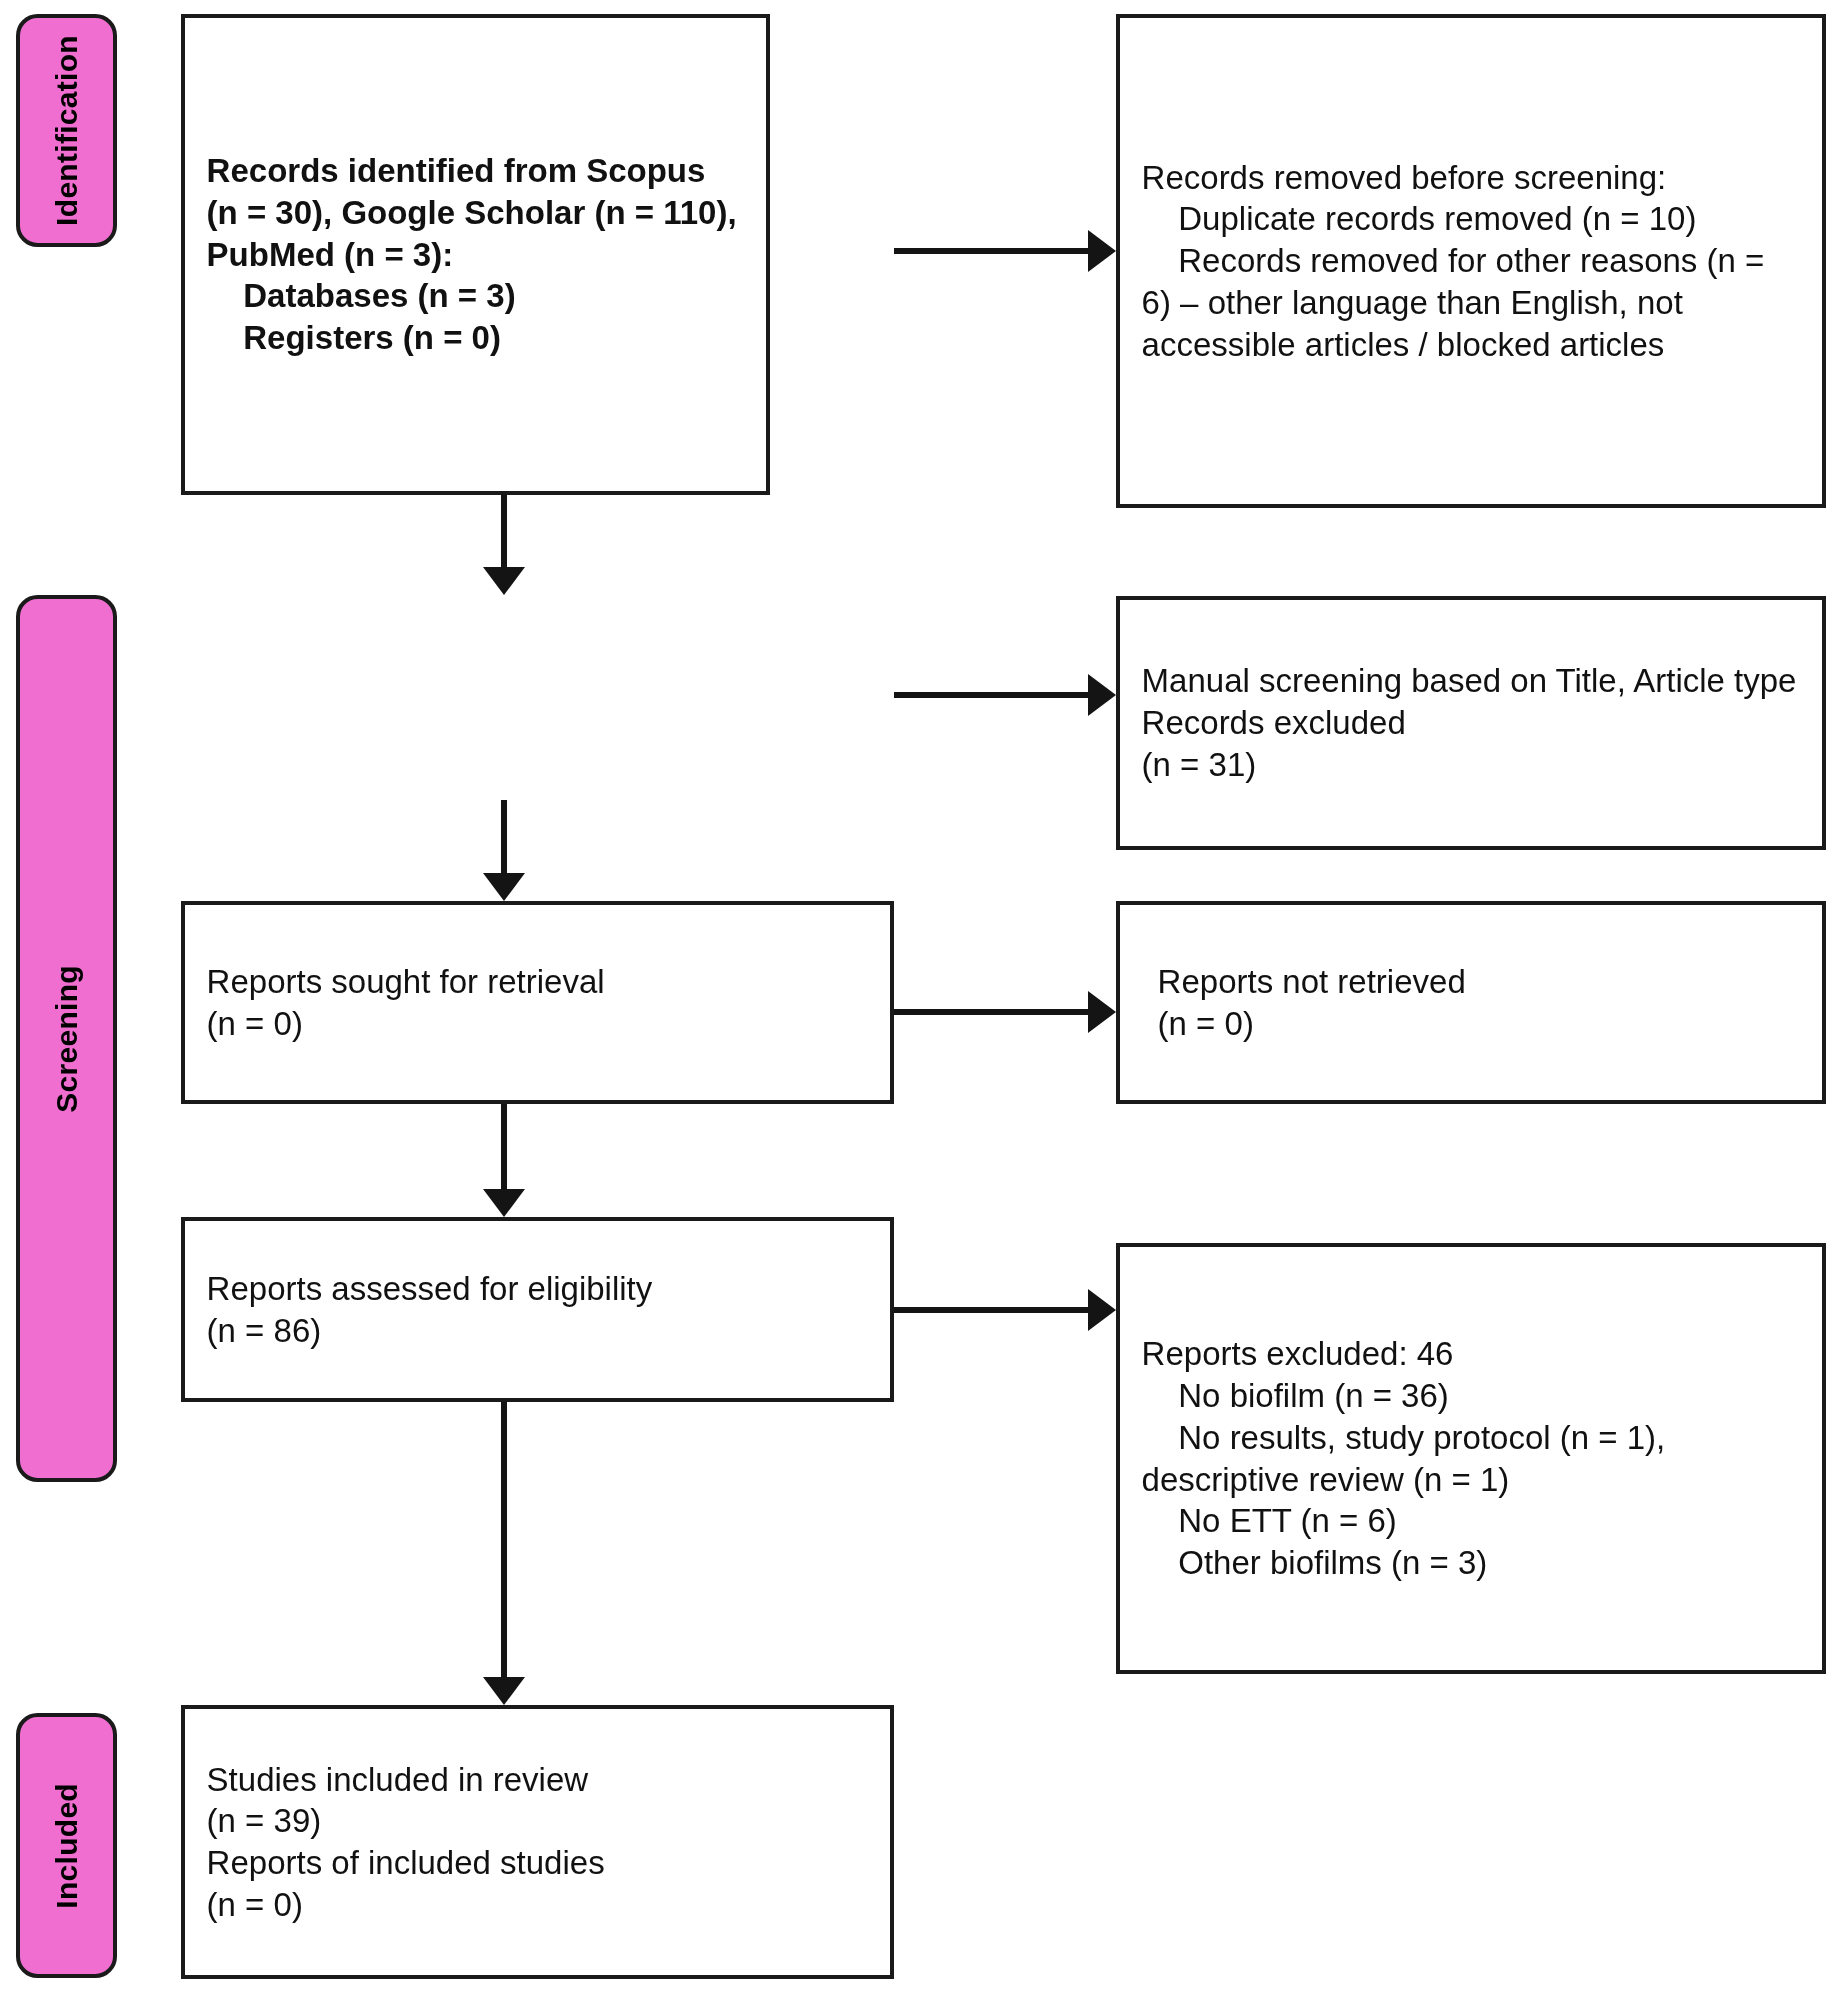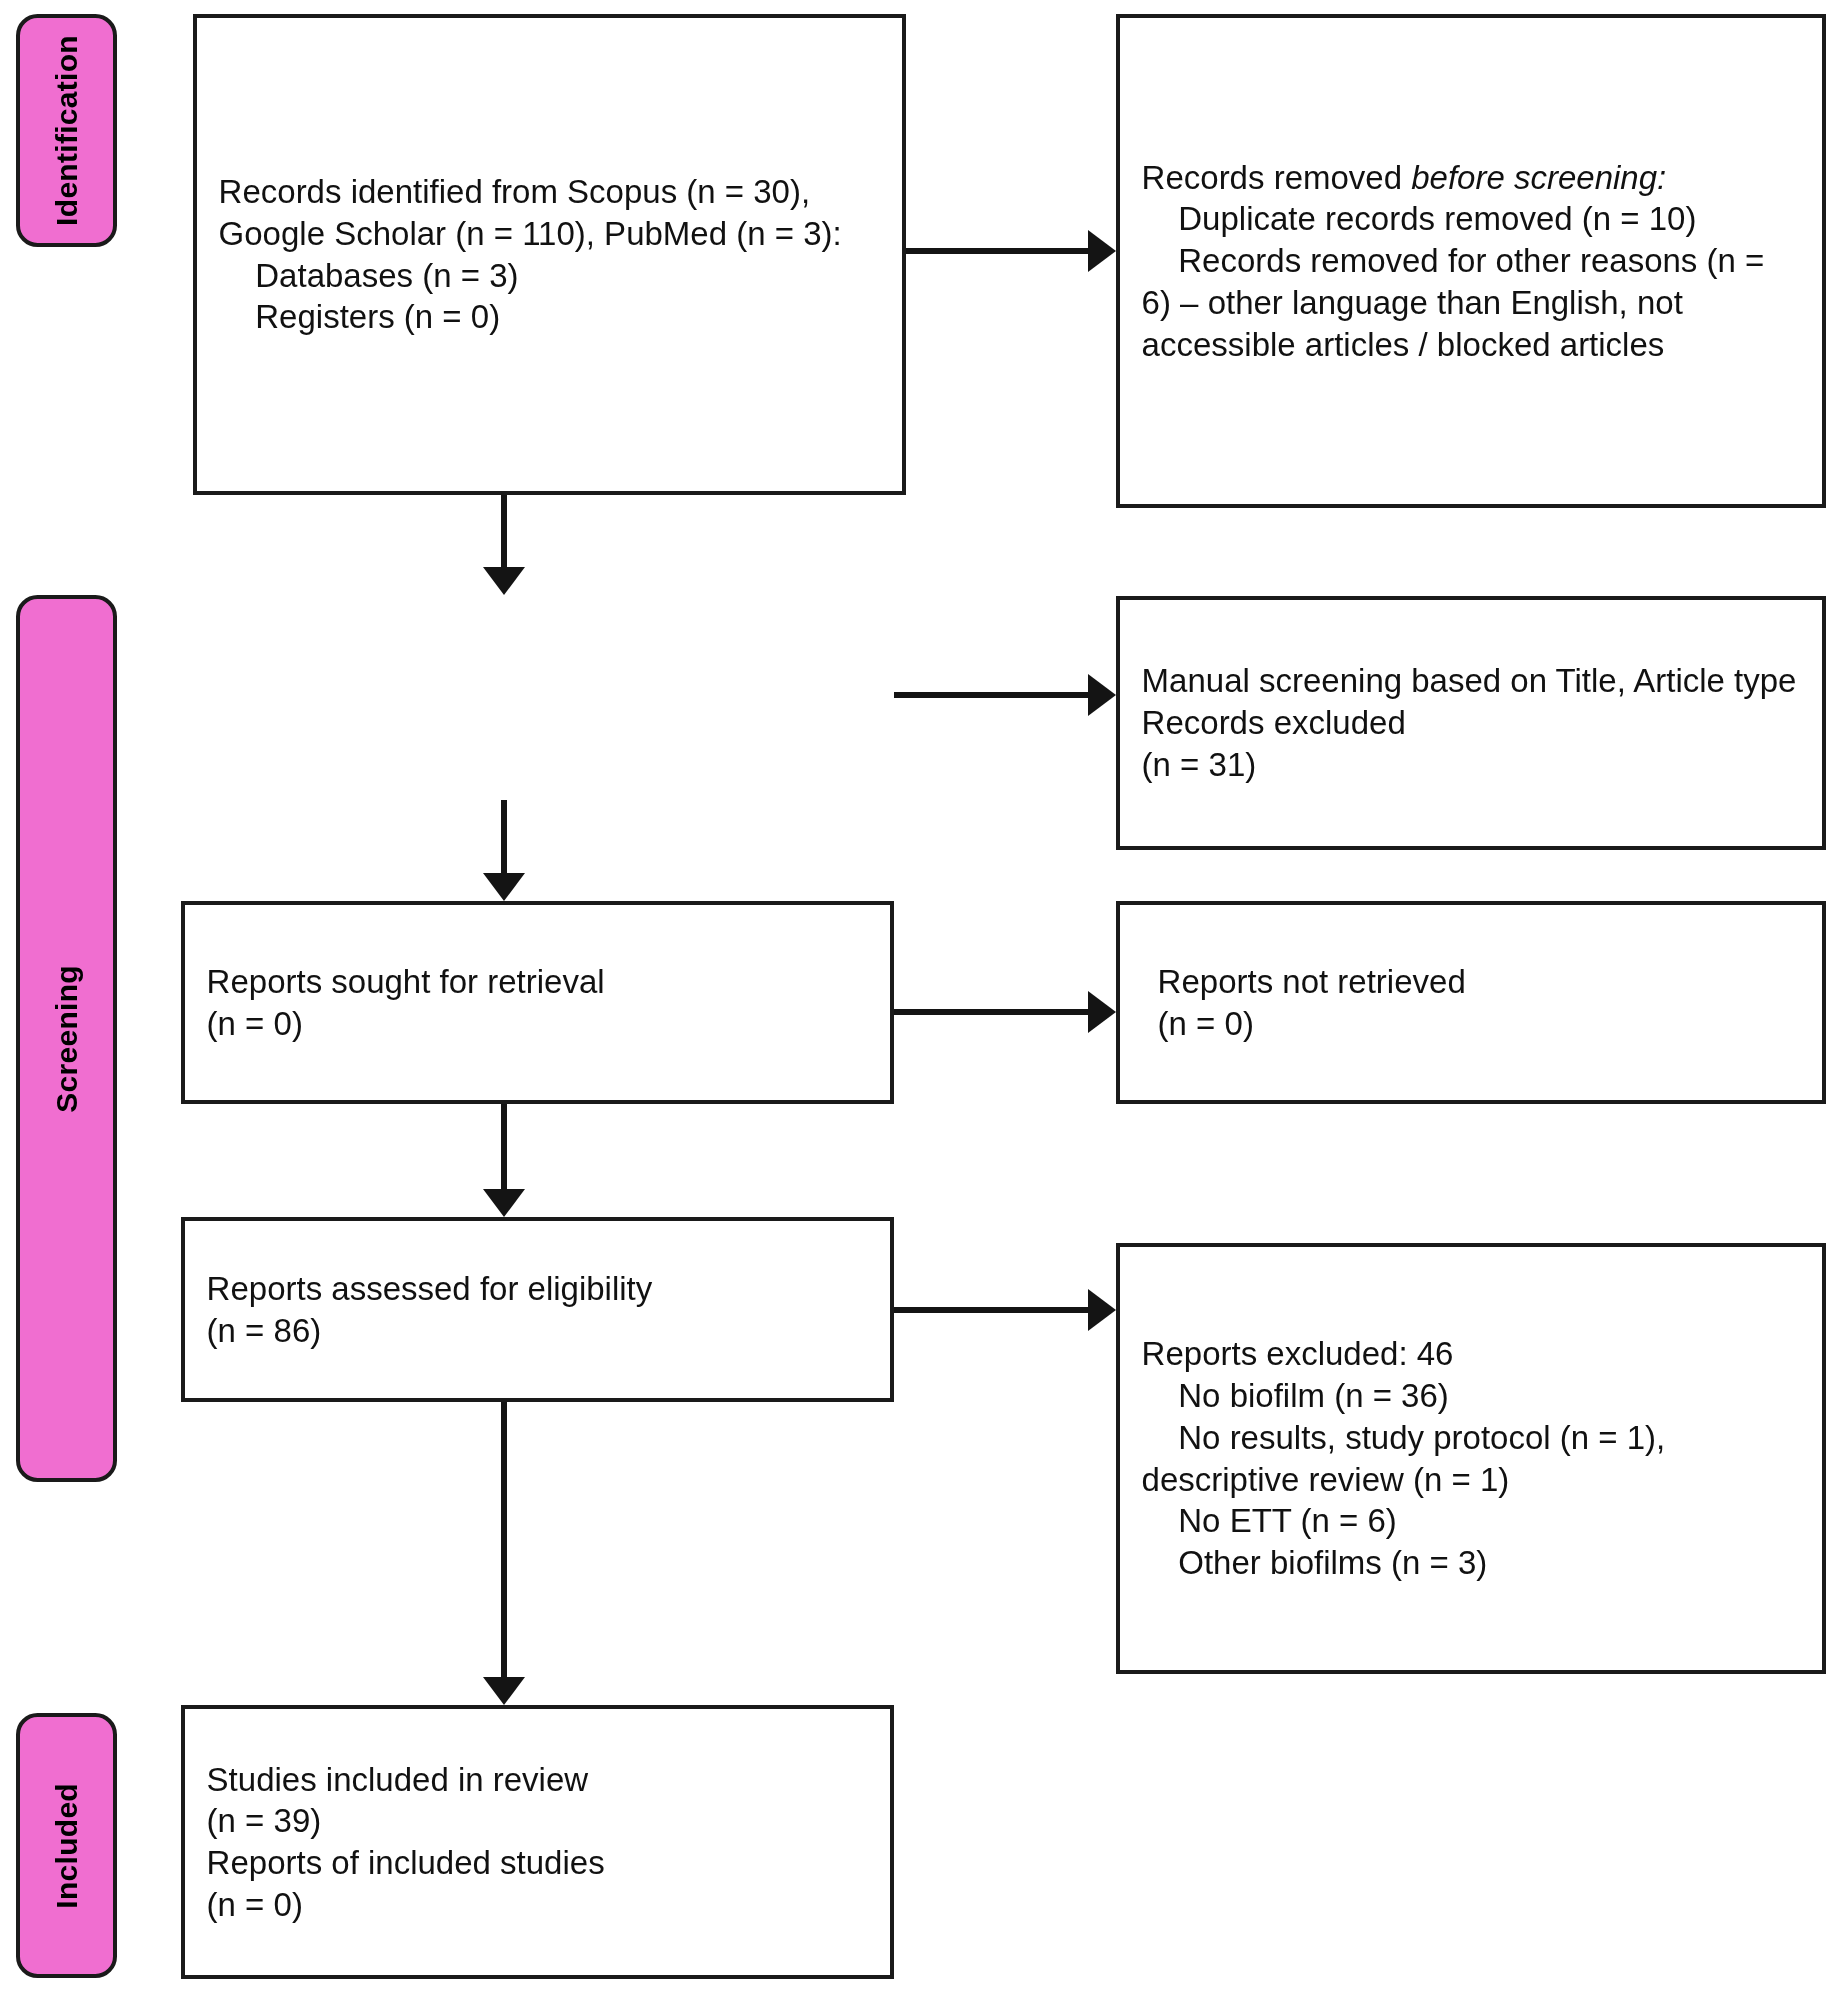--- a/index.html
+++ b/index.html
@@ -53,21 +53,21 @@
   }
   .flow-box .box-text {
     padding: 0 21.6px;
     font-size: 33px;
     line-height: 1.265;
     color: #111111;
     white-space: pre-wrap;
     width: 100%;
     box-sizing: border-box;
   }
-  .flow-box .box-text .ital { font-style: italic; }
+  .flow-box .box-text .ital { }
 
   
   .conn-v {
     position: absolute;
     width: 5.7px;
     background: #141414;
   }
   .conn-v::after {
     content: "";
     position: absolute;
@@ -124,21 +124,21 @@
   <div class="conn-v" style="left:501px; top:800px; height:77px;"></div>
 
   <div class="conn-h" style="left:894px; top:1009px; width:197px;"></div>
 
   <div class="conn-v" style="left:501px; top:1104px; height:89px;"></div>
 
   <div class="conn-h" style="left:894px; top:1307px; width:197px;"></div>
 
   <div class="conn-v" style="left:501px; top:1402px; height:279px;"></div>
 
-  <div class="flow-box" style="left:193px; top:14px; width:713px; height:481px;">
+  <div class="flow-box" style="left:181px; top:14px; width:589px; height:481px;font-weight:bold;">
     <div class="box-text">Records identified from Scopus (n = 30), Google Scholar (n = 110), PubMed (n = 3):
     Databases (n = 3)
     Registers (n = 0)</div>
   </div>
 
   <div class="flow-box" style="left:1116px; top:14px; width:710px; height:494px;">
     <div class="box-text"><span>Records removed </span><span class="ital">before screening</span><span class="ital">:</span>
 <span>    Duplicate records removed (n = 10)
     Records removed for other reasons (n = 6) – other language than English, not accessible articles / blocked articles</span></div>
   </div>

